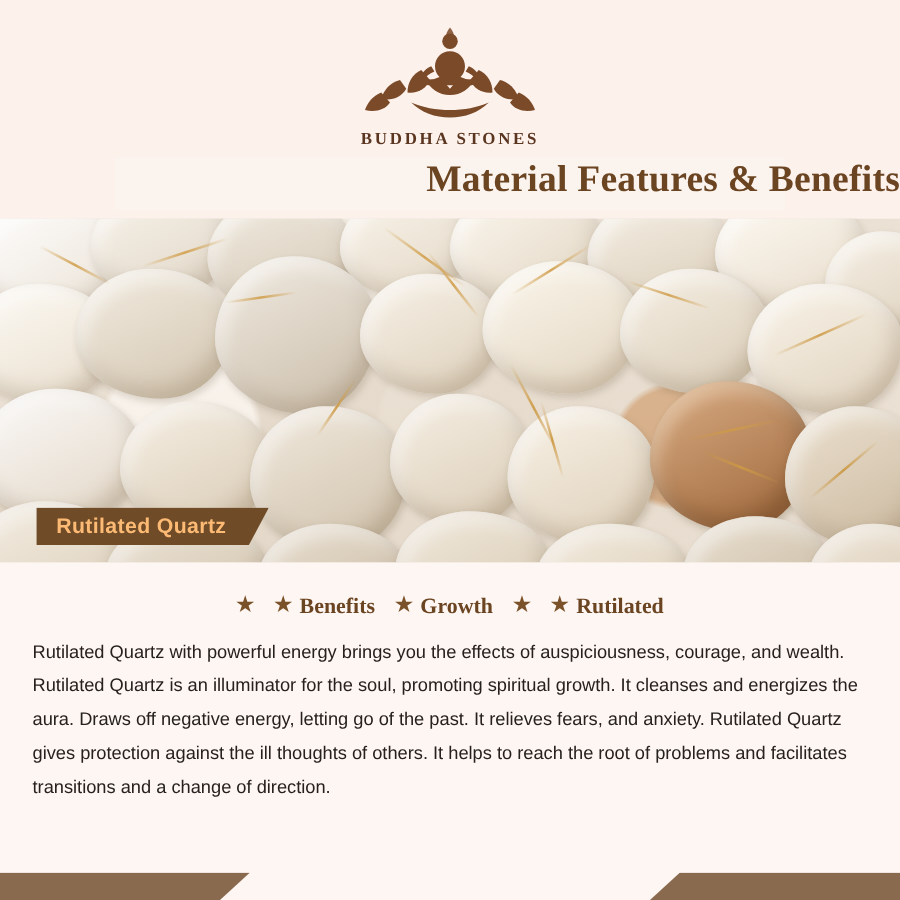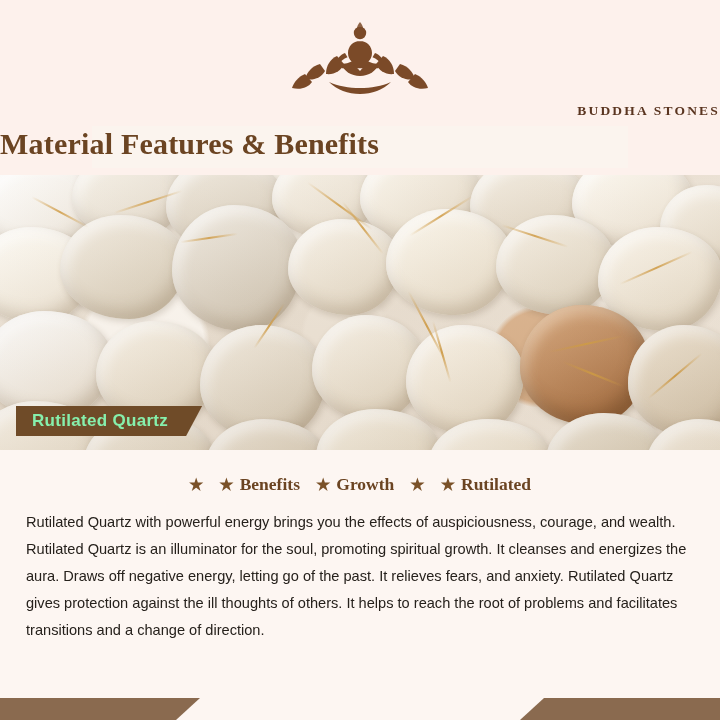--- a/index.html
+++ b/index.html
@@ -60,38 +60,37 @@
     display: block;
     margin: 0 auto;
   }
   .logo-text {
     margin-top: 5px;
     font-size: 13.5px;
     letter-spacing: 2.2px;
     color: #5a3520;
     font-weight: bold;
     font-family: "Liberation Serif", serif;
-    text-align: right;
   }
 
   
   .title-band {
     position: absolute;
     left: 92px;
     right: 92px;
     top: 126px;
     height: 42px;
     background: #fbf4ee;
   }
   .title {
     position: absolute;
     left: 0;
     right: 0;
     top: 127px;
-    text-align: left;
+    text-align: right;
     font-family: "Liberation Serif", serif;
     font-weight: bold;
     font-size: 30px;
     color: #6b4422;
     letter-spacing: 0.2px;
   }
 
   
   .photo {
     position: relative;
@@ -129,28 +128,28 @@
   .photo-sheen {
     position: absolute;
     inset: 0;
     background: linear-gradient(180deg, rgba(255,255,255,0.12), rgba(120,90,60,0.06));
     pointer-events: none;
   }
 
   
   .name-ribbon {
     position: absolute;
-    left: 16px;
+    left: 29px;
     bottom: 14px;
     height: 30px;
     padding: 0 34px 0 16px;
     display: flex;
     align-items: center;
     background: #6f4b28;
-    color: #86efac;
+    color: #fdba74;
     font-size: 17px;
     font-weight: bold;
     letter-spacing: 0.3px;
     clip-path: polygon(0 0, 100% 0, calc(100% - 16px) 100%, 0 100%);
   }
 
   
   .benefits {
     position: relative;
     padding: 18px 26px 0 26px;

